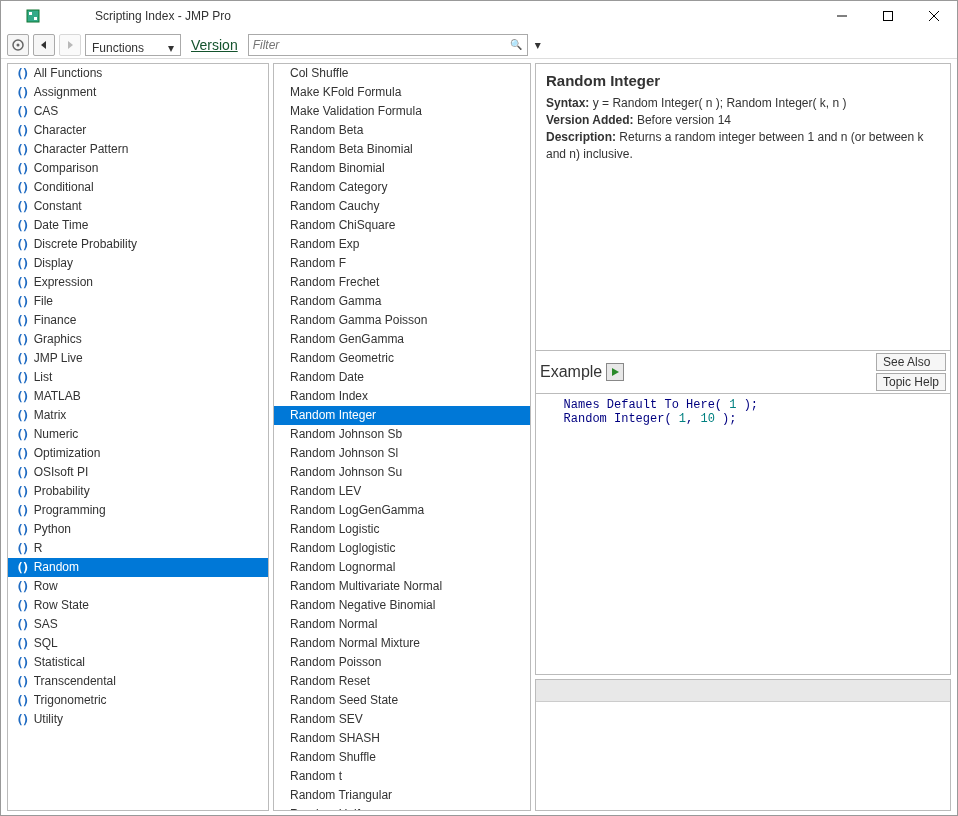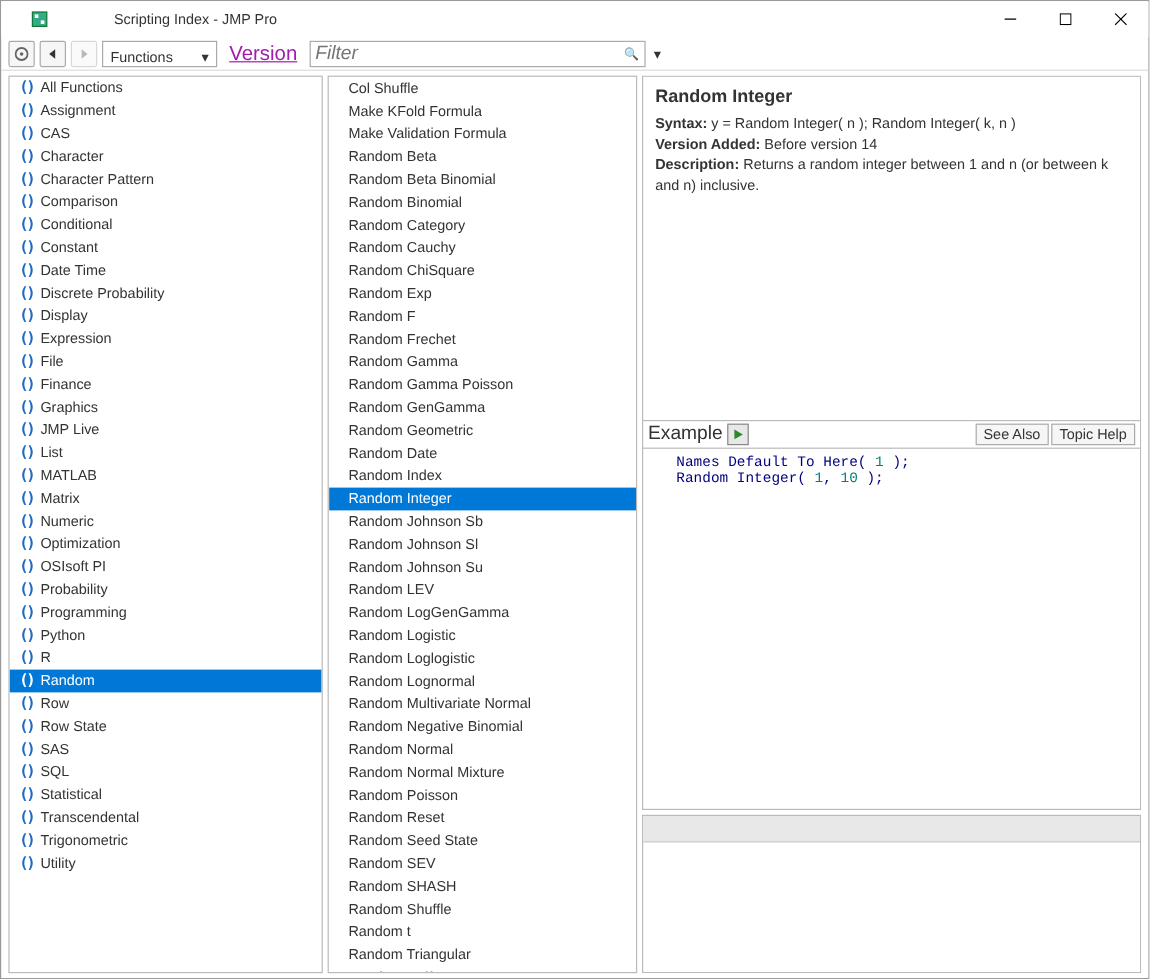--- a/index.html
+++ b/index.html
@@ -7,44 +7,44 @@
 .window { width: 958px; height: 816px; border: 1px solid #999; background: #fff; display: flex; flex-direction: column; }
 .titlebar { height: 30px; display: flex; align-items: center; padding-left: 24px; background: #fff; gap: 48px; }
 .titlebar-icon { width: 16px; height: 16px; margin-right: 6px; }
 .titlebar-text { font-size: 12px; flex: 1; }
 .win-btns { display: flex; height: 100%; }
 .win-btn { width: 46px; display: flex; align-items: center; justify-content: center; }
 .win-btn svg { width: 10px; height: 10px; }
 .toolbar { height: 28px; display: flex; align-items: center; padding: 0 6px; gap: 4px; border-bottom: 1px solid #ddd; }
 .tb-btn { width: 22px; height: 22px; border: 1px solid #aaa; background: #f6f6f6; display: flex; align-items: center; justify-content: center; border-radius: 2px; }
 .tb-select { height: 22px; border: 1px solid #aaa; padding: 0 6px; font-size: 12px; min-width: 96px; display: flex; align-items: flex-end; justify-content: space-between; background: #fff; }
-.version-link { color: #a21caf; text-decoration: underline; margin: 0 6px; font-size: 17px; cursor: pointer; }
+.version-link { color: #14532d; text-decoration: underline; margin: 0 6px; font-size: 14px; cursor: pointer; }
 .filter-box { flex: 1; max-width: 280px; height: 22px; border: 1px solid #aaa; display: flex; align-items: center; padding: 0 4px; background: #fff; }
-.filter-box input { flex: 1; border: none; outline: none; font-size: 16px; font-style: italic; color: #888; }
+.filter-box input { flex: 1; border: none; outline: none; font-size: 12px; font-style: italic; color: #888; }
 .filter-box span.mag { color: #666; font-size: 10px; }
 .filter-after { width: 12px; height: 22px; display: flex; align-items: center; justify-content: center; }
 .content { flex: 1; display: flex; overflow: hidden; }
 .panel { border: 1px solid #bbb; margin: 4px 2px; overflow-y: auto; overflow-x: hidden; background: #fff; }
 .panel.left { width: 262px; margin-left: 6px; }
 .panel.mid { width: 258px; }
 .panel.right { flex: 1; margin-right: 6px; display: flex; flex-direction: column; border: none; }
 .list-item { padding: 1px 4px 1px 8px; cursor: default; white-space: nowrap; font-size: 12px; line-height: 17px; display: flex; align-items: center; }
 .list-item.hi { background: #0078d7; color: #fff; }
 .paren { color: #1f6bc2; font-weight: bold; margin-right: 6px; font-family: Consolas, monospace; letter-spacing: -2px; font-size: 13px; }
 .list-item.hi .paren { color: #fff; }
 .mid-item { padding: 1px 4px 1px 16px; font-size: 12px; line-height: 17px; white-space: nowrap; }
 .mid-item.hi { background: #0078d7; color: #fff; }
 .detail-top { border: 1px solid #bbb; flex: 0 0 auto; padding: 8px 10px 12px; height: 288px; }
 .detail-title { font-size: 15px; font-weight: bold; margin-bottom: 6px; }
 .detail-line { font-size: 12px; line-height: 17px; }
 .detail-line strong { font-weight: bold; }
 .example-hdr { display: flex; align-items: center; padding: 2px 4px; border: 1px solid #bbb; border-top: none; gap: 4px; }
 .example-hdr .lbl { font-size: 16px; }
 .run-btn { width: 18px; height: 18px; border: 1px solid #888; background: #e8e8e8; display: flex; align-items: center; justify-content: center; }
-.hdr-btns { margin-left: auto; display: flex; gap: 2px; }
+.hdr-btns { margin-left: auto; display: flex; gap: 2px; flex-direction: column; }
 .hdr-btn { border: 1px solid #aaa; padding: 1px 6px; font-size: 12px; background: #f6f6f6; }
 .code-pane { flex: 1; border: 1px solid #bbb; border-top: none; padding: 4px 6px; font-family: Consolas, "Courier New", monospace; font-size: 12px; white-space: pre; color: #000080; position: relative; height: 306px; overflow: auto; }
 .code-kw { color: #000080; }
 .bottom-pane { height: 132px; border: 1px solid #bbb; margin-top: 4px; background: #fff; position: relative; }
 .bottom-pane .tabstrip { height: 22px; background: #e8e8e8; border-bottom: 1px solid #ccc; }
 ::-webkit-scrollbar { width: 16px; height: 16px; }
 ::-webkit-scrollbar-track { background: #f0f0f0; }
 ::-webkit-scrollbar-thumb { background: #c8c8c8; }
 </style>
 </head>

